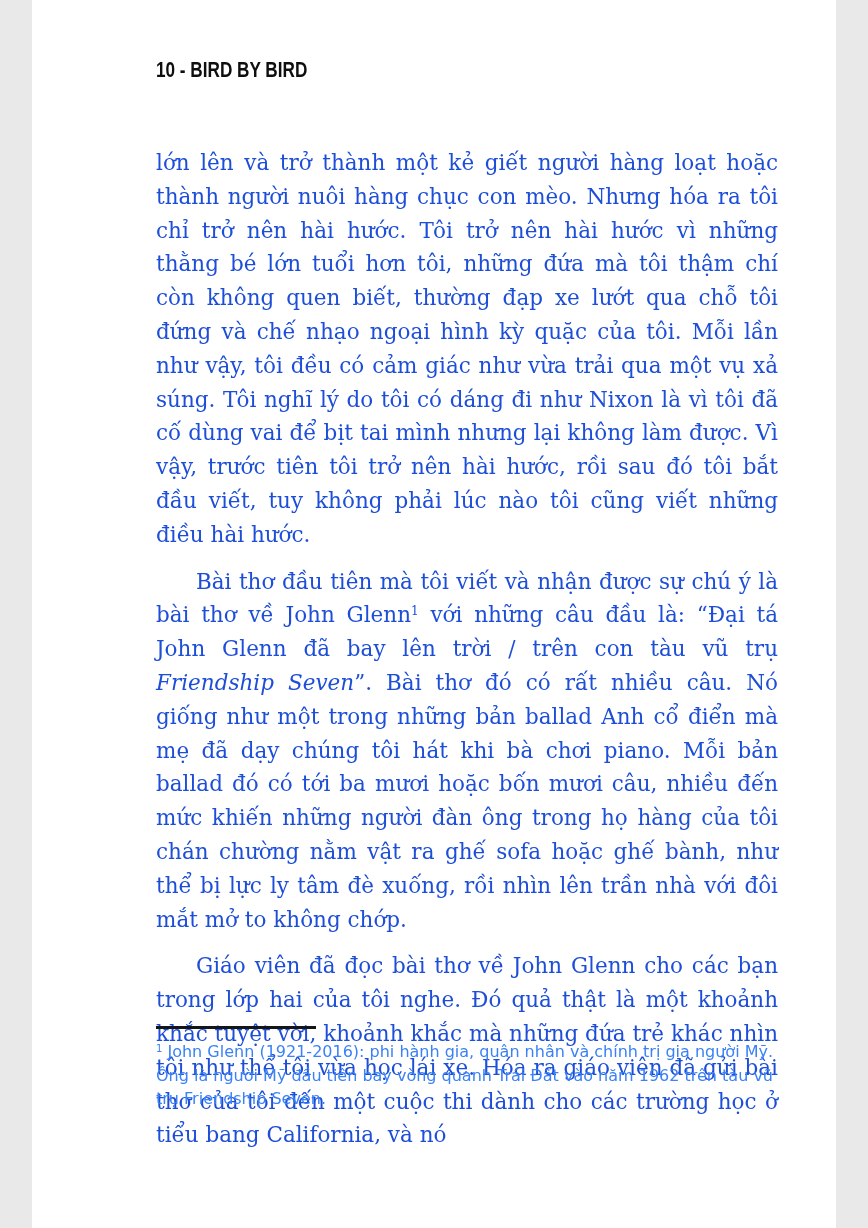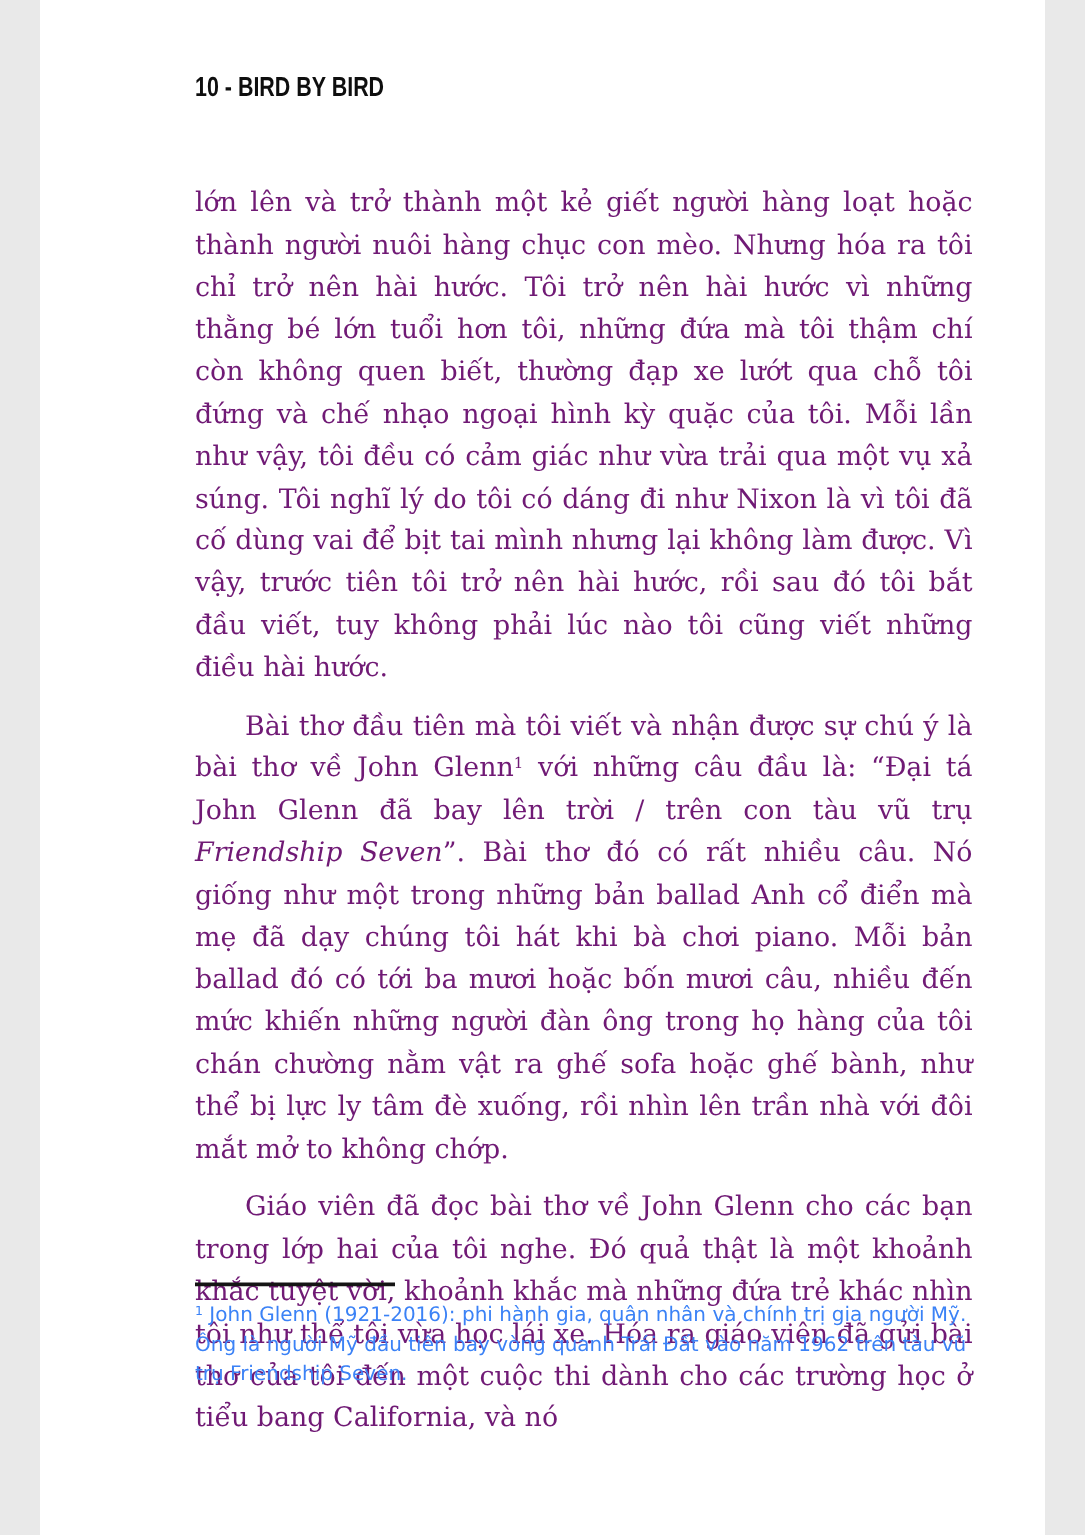--- a/index.html
+++ b/index.html
@@ -24,21 +24,21 @@
     letter-spacing: 0px;
     white-space: nowrap;
     transform: scaleX(0.78);
     transform-origin: left center;
   }
   .content {
     position: absolute;
     top: 146px;
     left: 124px;
     width: 622px;
-    color: #701a75;
+    color: #1d4ed8;
     font-size: 21.5px;
     line-height: 33.8px;
     text-align: justify;
   }
   .para + .para { margin-top: 13px; }
   .para.indent { text-indent: 40px; }
   sup.ref {
     font-size: 12px;
     line-height: 0;
     vertical-align: 7px;

